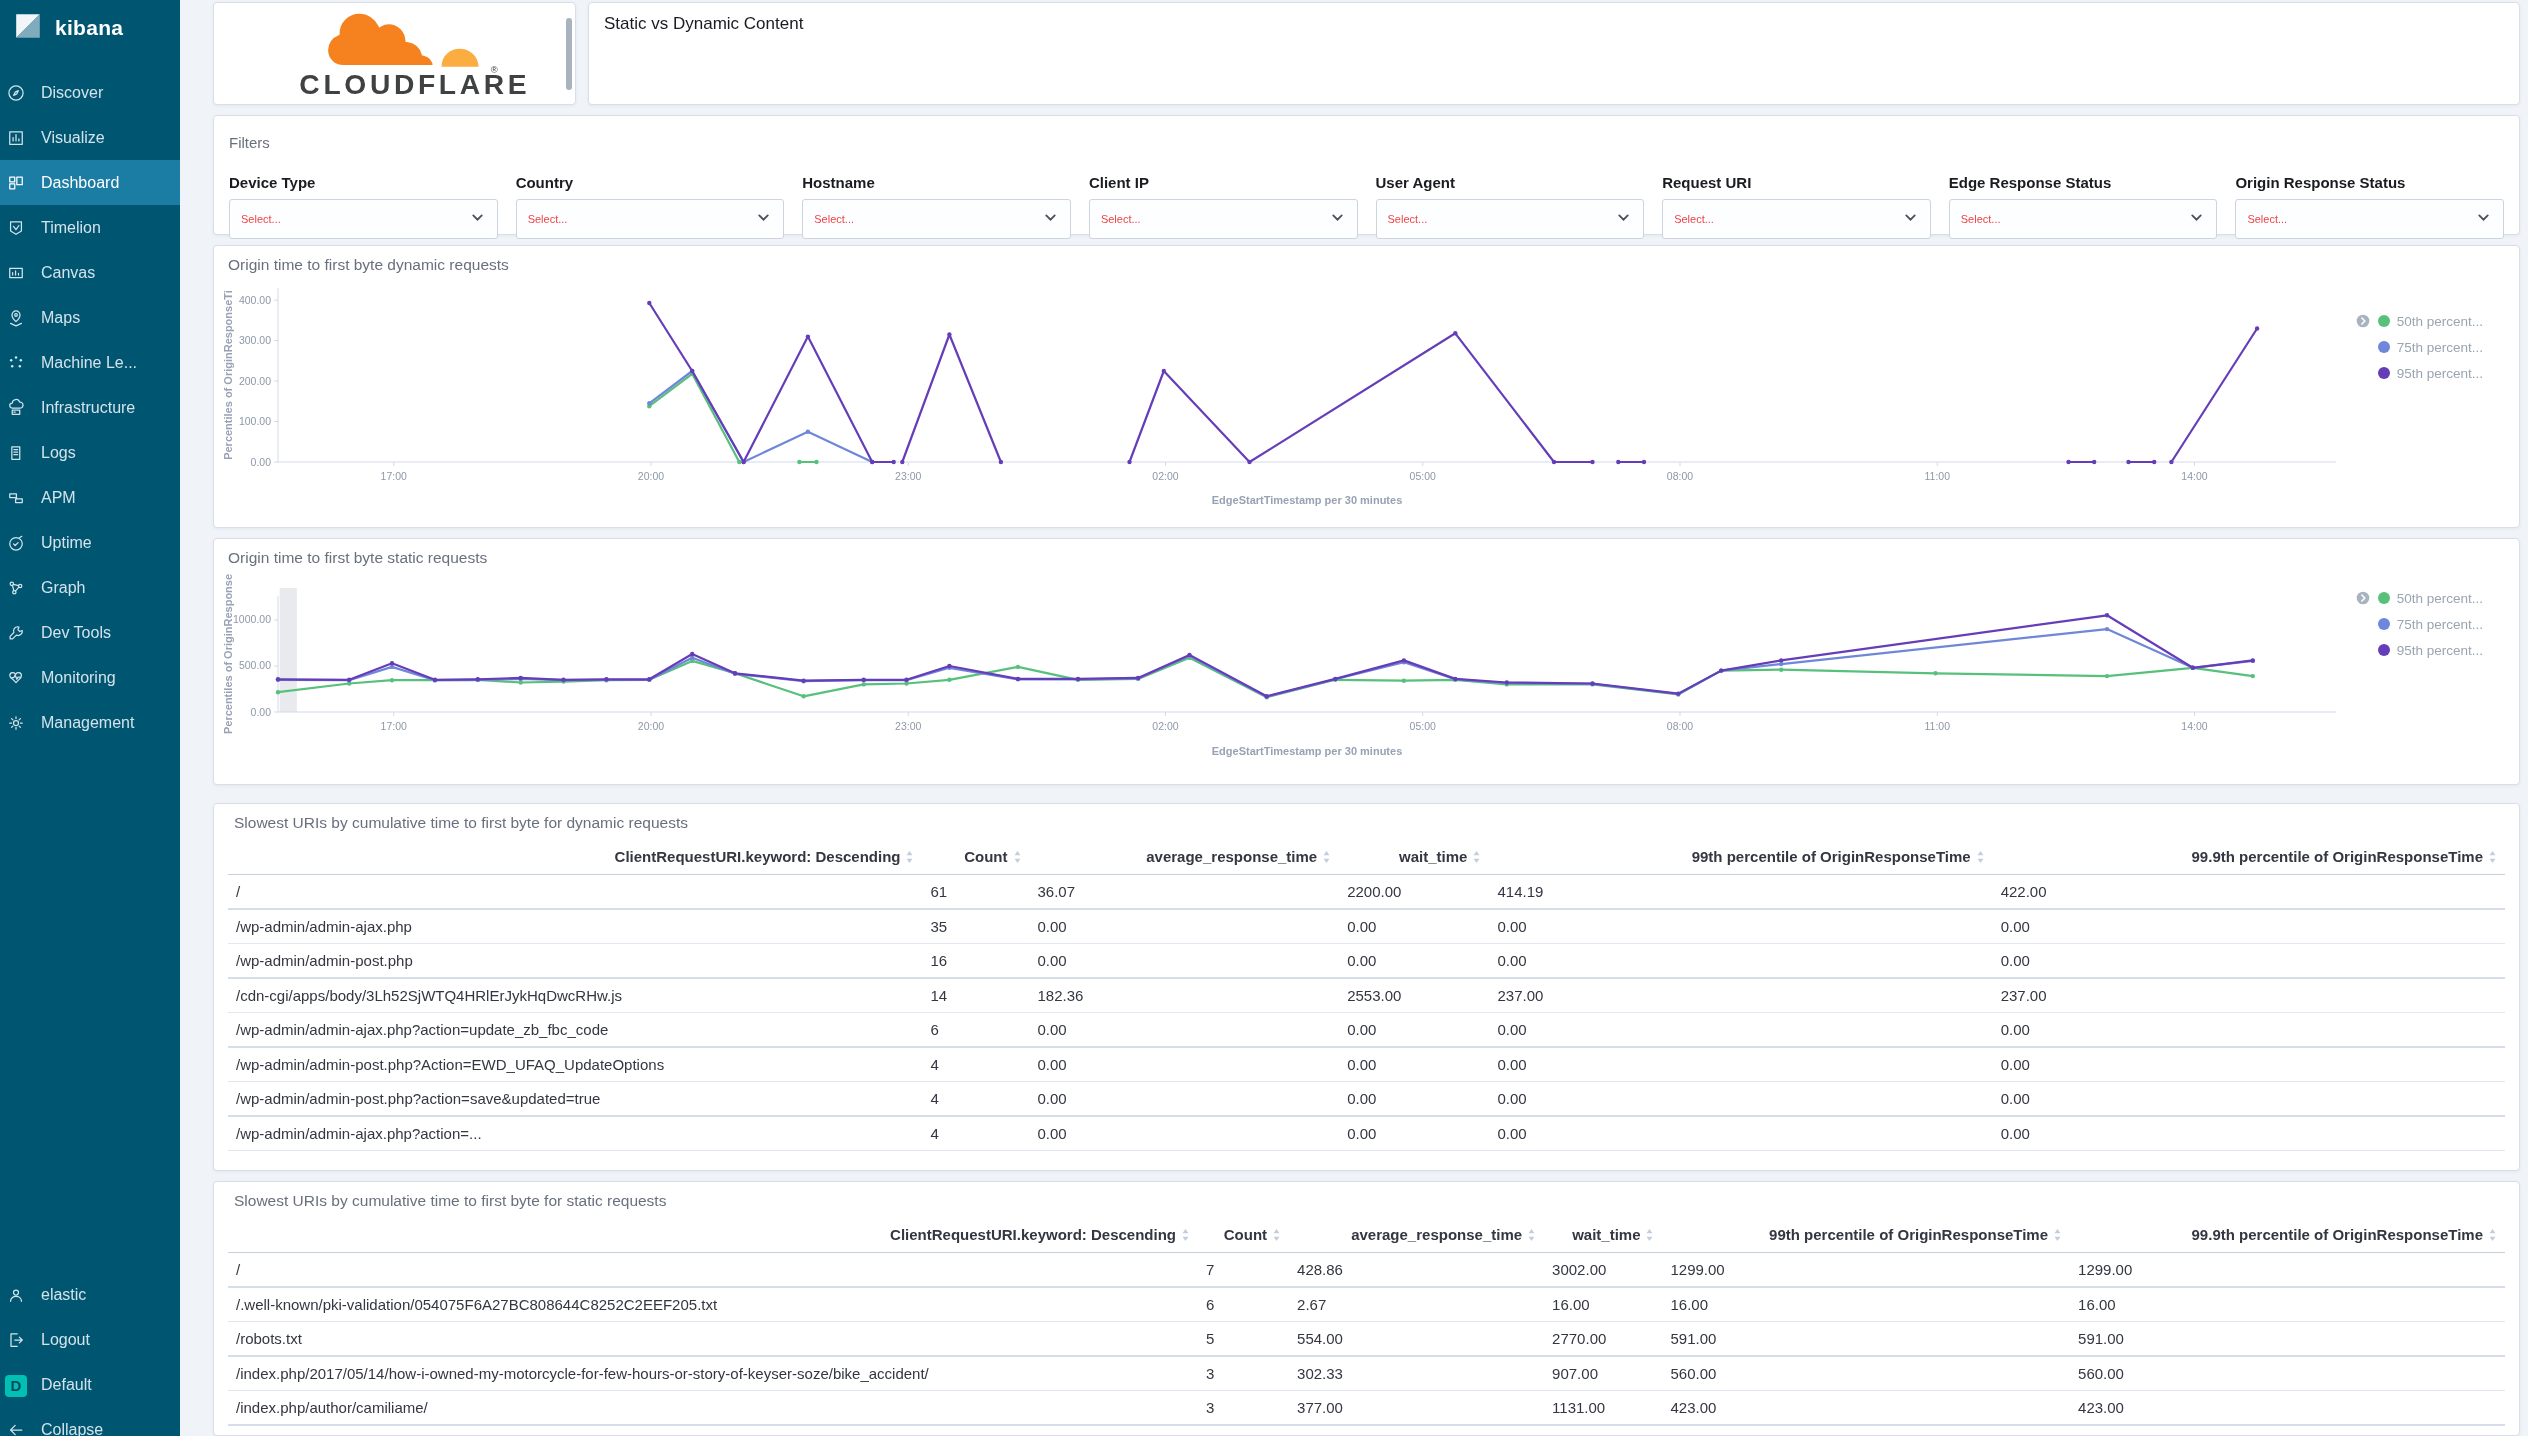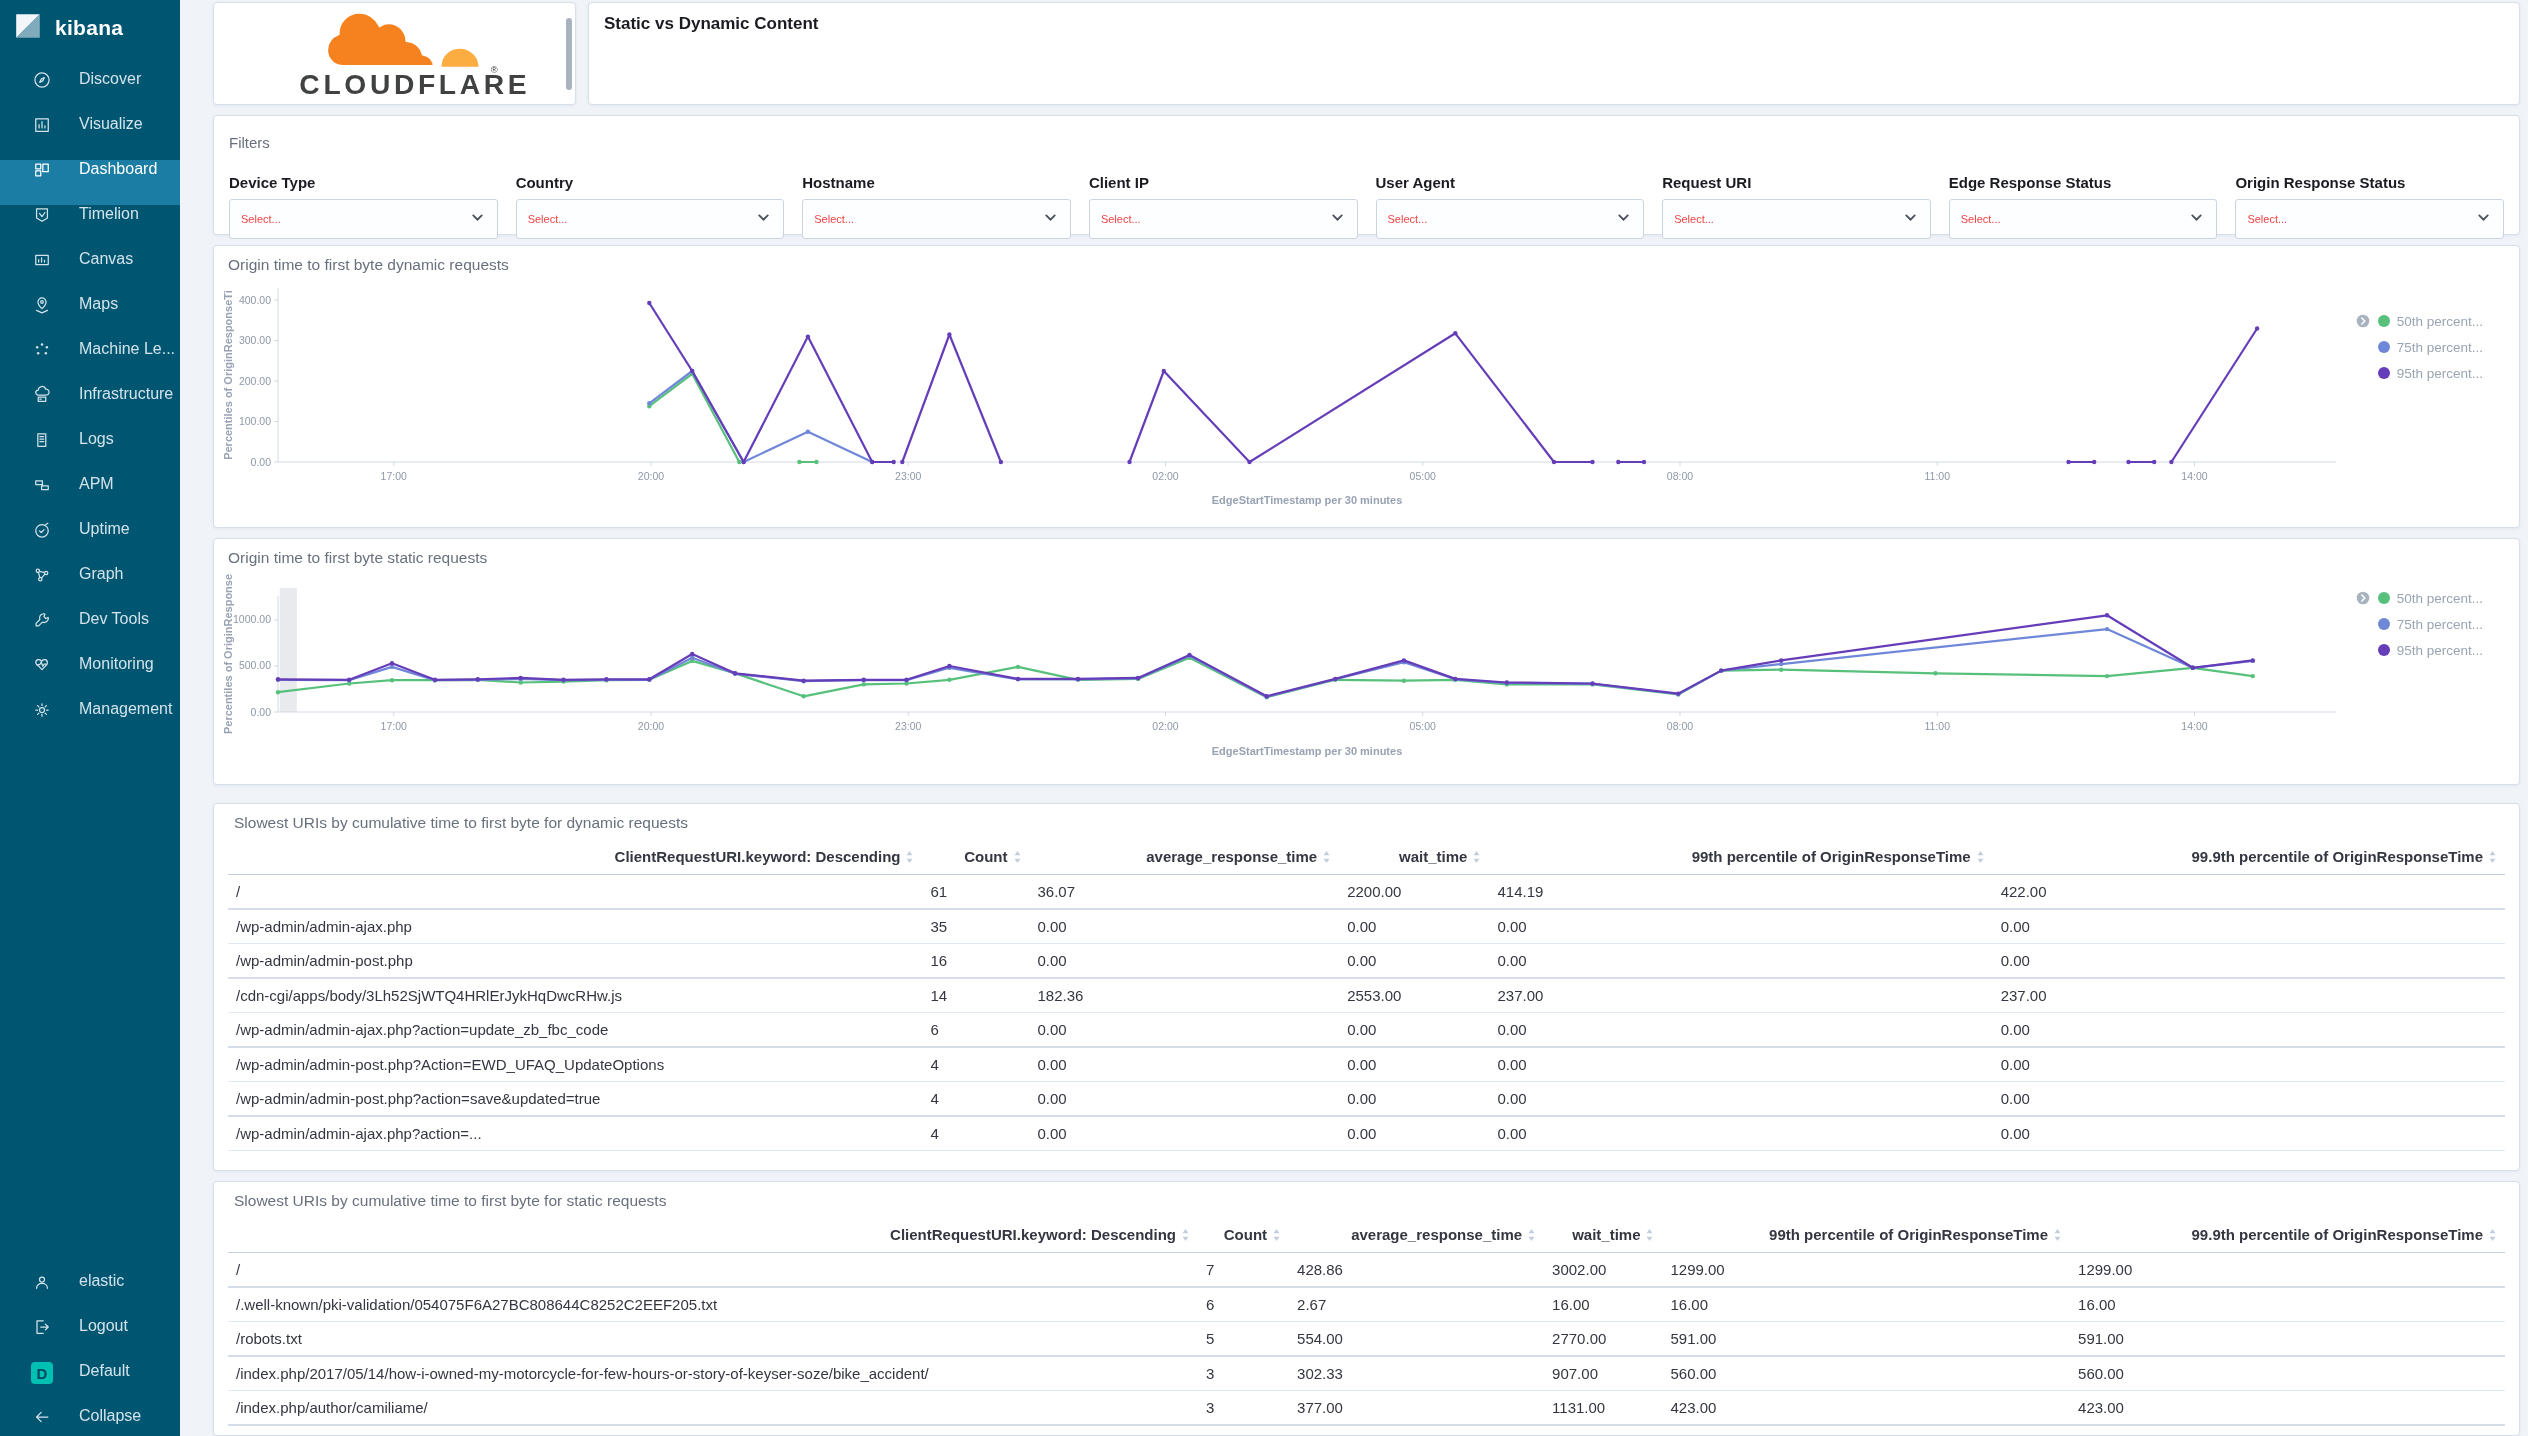--- a/index.html
+++ b/index.html
@@ -3,38 +3,38 @@
 <meta charset="utf-8">
 <style>
   html,body{margin:0;padding:0;width:2528px;height:1436px;overflow:hidden;background:#f0f4f9;
     font-family:"Liberation Sans",sans-serif;-webkit-font-smoothing:antialiased;}
   .app{position:relative;width:2528px;height:1436px;}
   
   .sidebar{position:absolute;left:0;top:0;width:180px;height:100%;background:#005571;z-index:5;}
   .brand{display:flex;align-items:center;gap:12px;padding:11px 13px;}
   .brand-text{color:#fff;font-size:21px;font-weight:600;letter-spacing:.3px;}
   .nav{margin-top:14px;}
-  .nav-item{display:flex;align-items:flex-start;gap:27px;height:45px;padding:0 32px;
+  .nav-item{display:flex;align-items:center;gap:15px;height:45px;padding:0 6px;
     color:#d3e3eb;font-size:16px;cursor:pointer;white-space:nowrap;}
   .nav-item.selected{background:#1b7ca4;color:#fff;}
   .nav-icon{width:20px;height:20px;flex:none;}
   .nav-icon svg{width:20px;height:20px;display:block;}
   .sidebar-footer{position:absolute;top:1272px;left:0;right:0;}
   .space-badge{width:22px;height:22px;border-radius:4px;background:#00bfb3;color:#00465f;
     font-weight:700;font-size:15px;display:flex;align-items:center;justify-content:center;margin-left:-1px;}
   
   .content{position:absolute;left:180px;top:0;right:0;bottom:0;padding:2px 8px 0 33px;
     display:flex;flex-direction:column;gap:10px;box-sizing:border-box;}
   .panel{background:#fff;border:1px solid #d8dfe9;border-radius:4px;
     box-shadow:0 1px 3px rgba(100,115,135,.10);box-sizing:border-box;}
   .top-row{display:flex;gap:12px;height:103px;flex:none;}
   .logo-panel{width:363px;position:relative;display:flex;align-items:center;justify-content:center;flex:none;}
   .vscroll{position:absolute;right:3px;top:15px;width:6px;height:72px;border-radius:3px;background:#a9b3c0;}
   .title-panel{flex:1;padding:11px 15px;}
-  .title-panel h1{margin:0;font-size:17px;font-weight:700;color:#1a1c21;}
+  .title-panel h1{margin:0;font-size:17px;font-weight:400;color:#1a1c21;}
   .filters-panel{height:120px;flex:none;padding:18px 15px;}
   .filters-label{font-size:15px;color:#69707d;}
   .filters-row{display:flex;gap:18px;margin-top:23px;}
   .filter-group{flex:1;min-width:0;}
   .filter-label{font-size:15px;font-weight:700;color:#1a1c21;margin-bottom:8px;white-space:nowrap;}
   .select{height:38px;border:1px solid #ccd4e0;border-radius:3px;background:#fdfeff;
     display:flex;align-items:center;justify-content:space-between;padding:0 11px;cursor:pointer;}
   .select .ph{color:#ef4444;font-size:11px;}
   .chart-panel{flex:none;padding:8px;position:relative;}
   #chart1{height:283px;}

